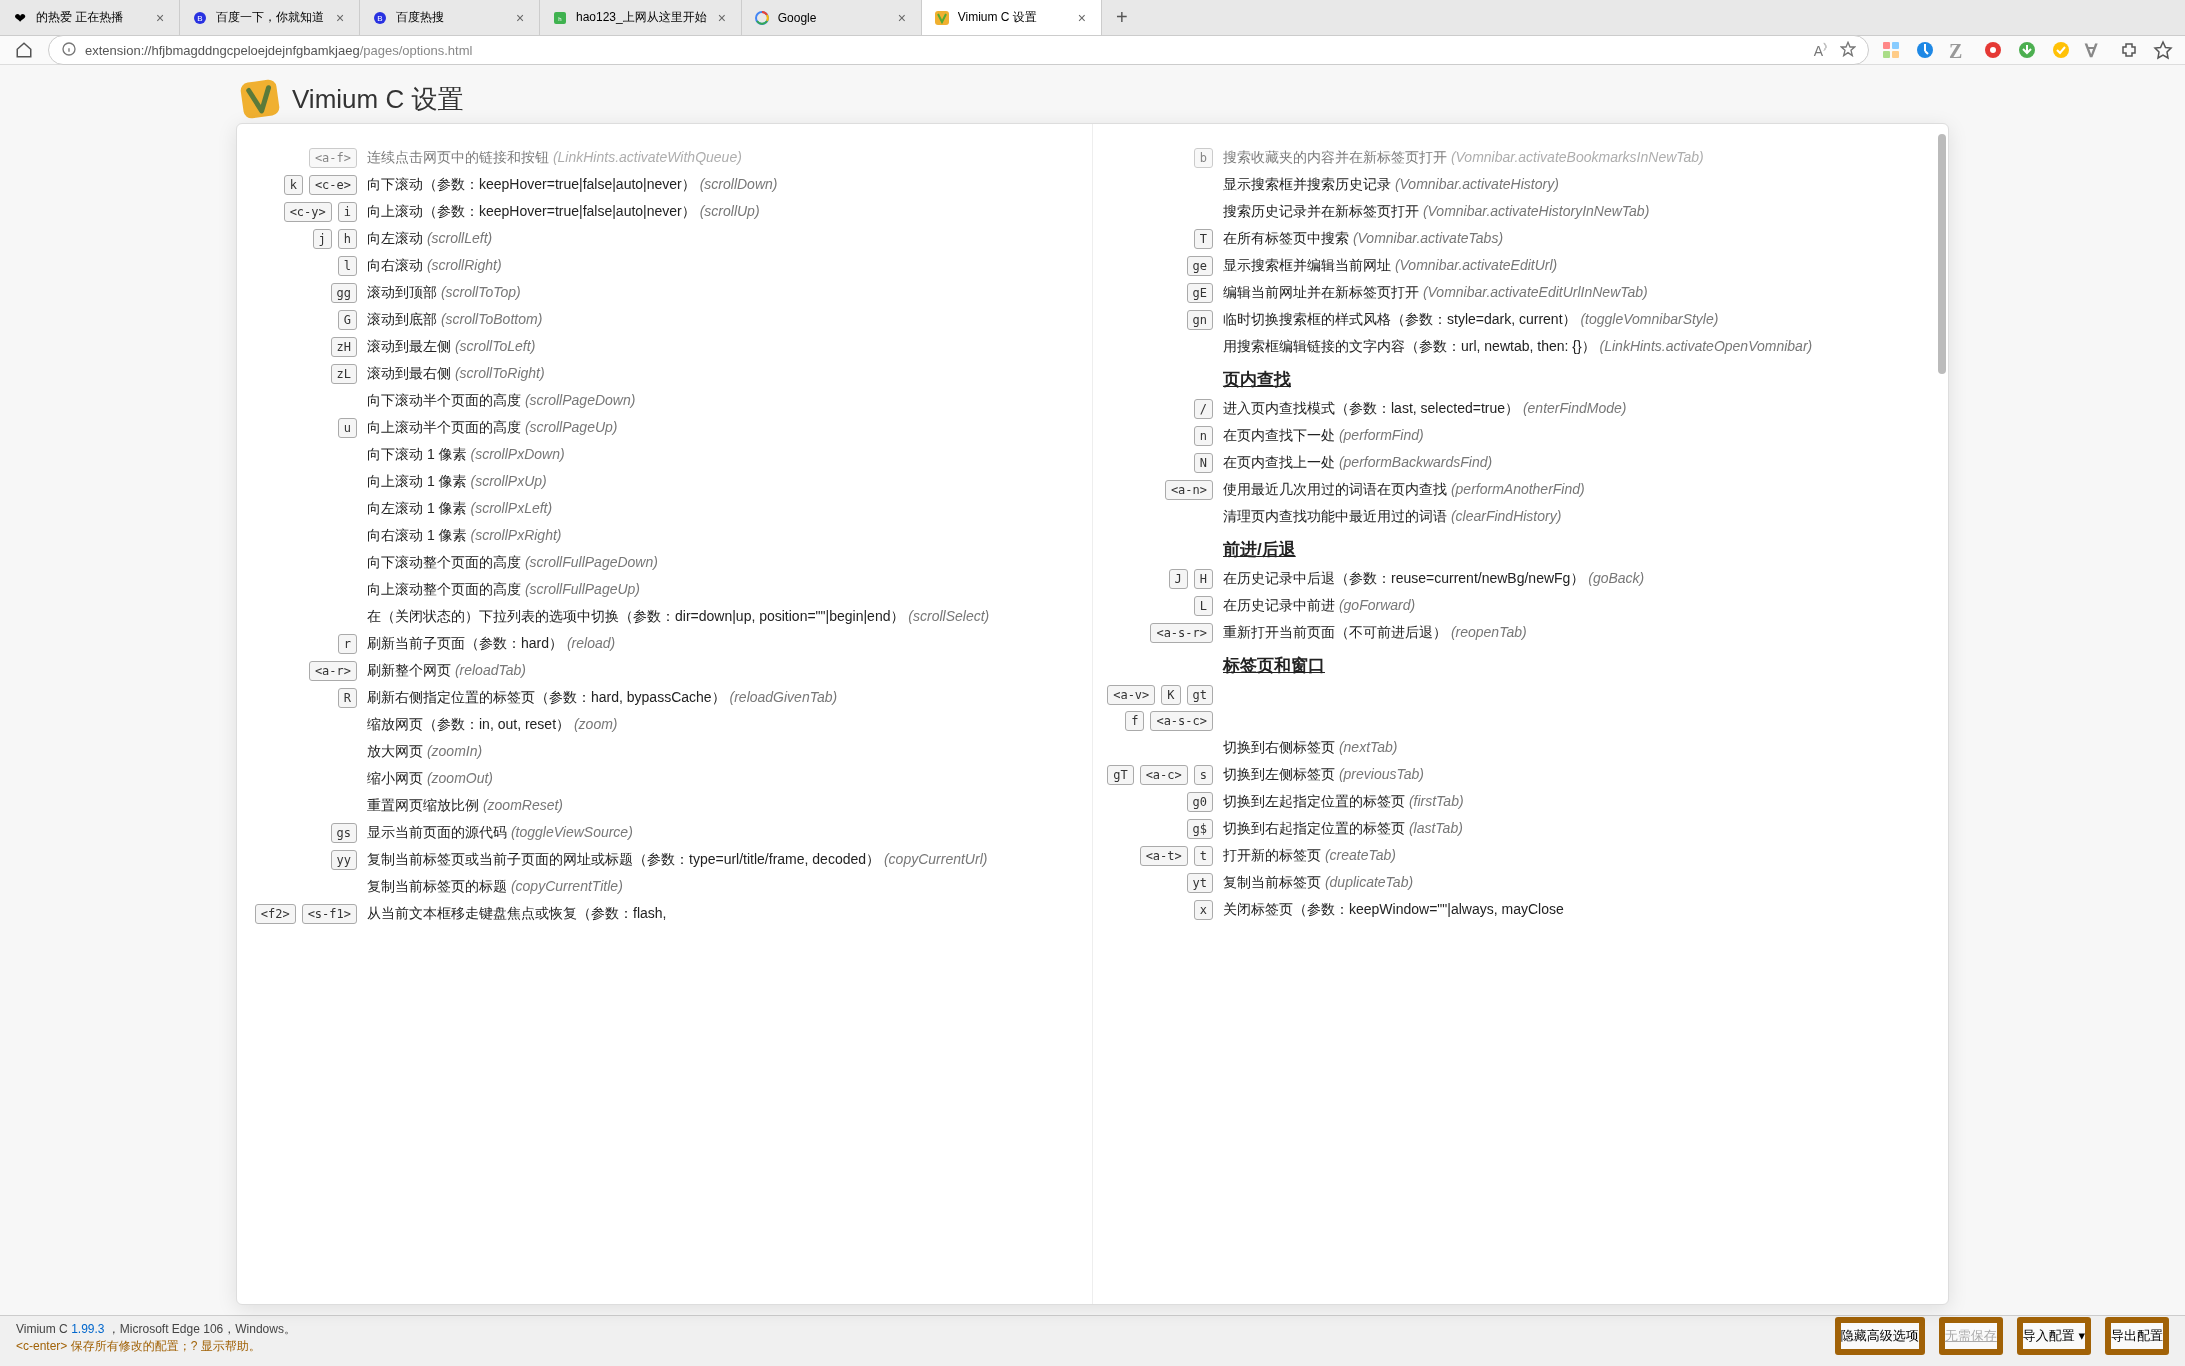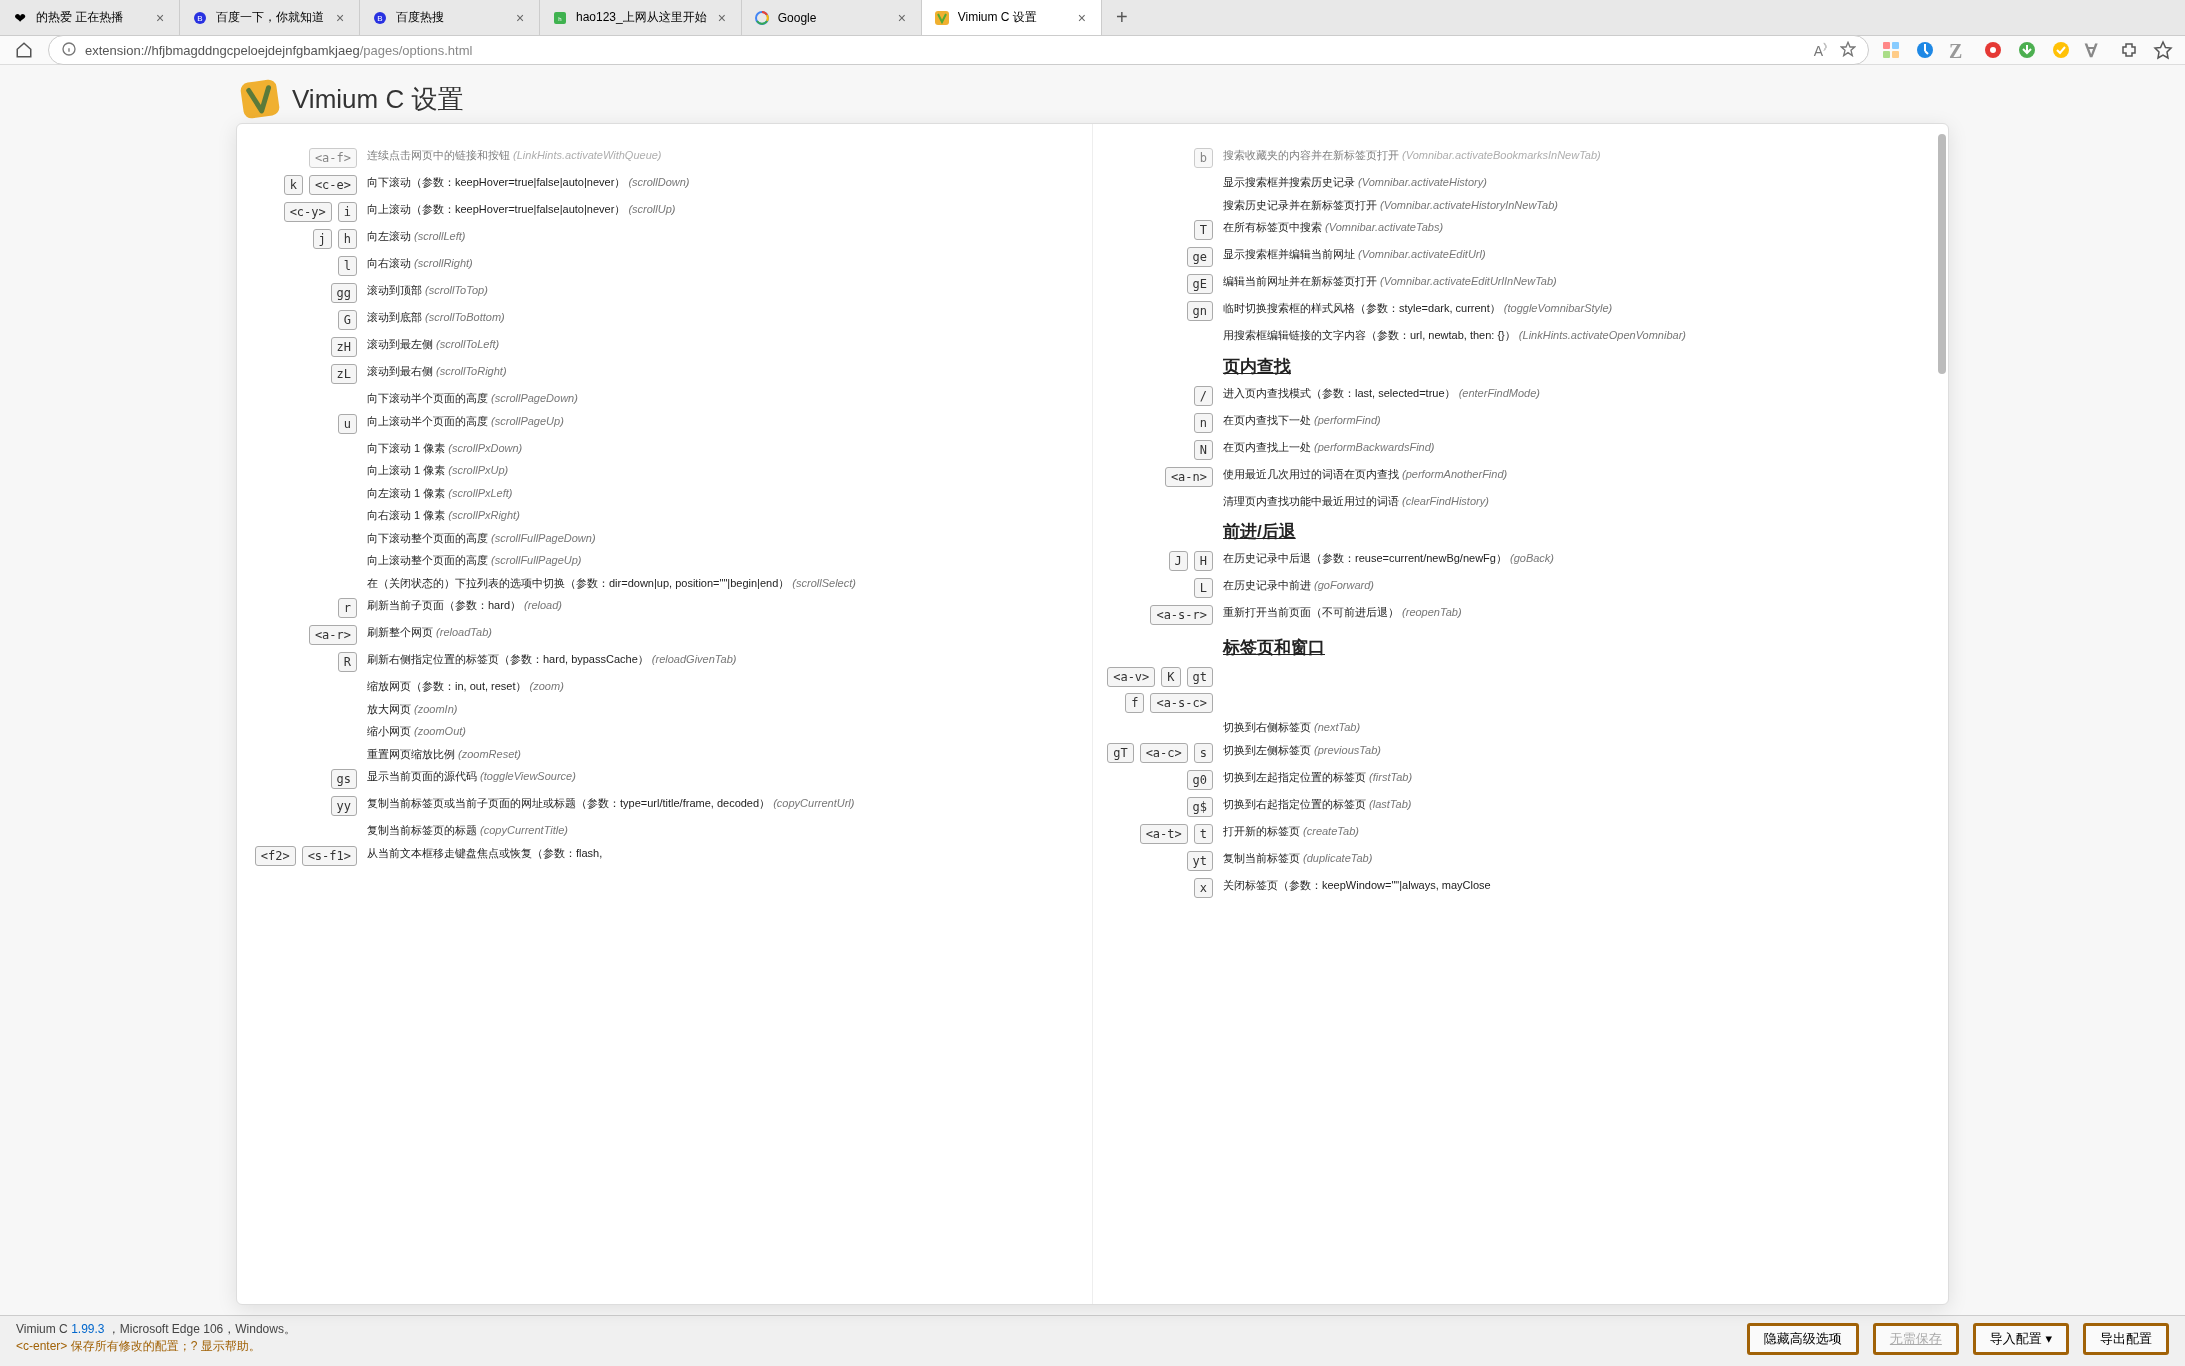--- a/index.html
+++ b/index.html
@@ -88,44 +88,44 @@
   border-radius: 3px;
   background: #f5f5f5;
   padding: 0 5px;
   font-size: 12px;
   font-family: monospace;
   color: #333;
   min-width: 18px;
   text-align: center;
   line-height: 18px;
 }
-.rdesc { flex: 1; font-size: 11px; color: #222; }
+.rdesc { flex: 1; font-size: 14px; color: #222; }
 .rdesc .cmd { color: #777; font-style: italic; }
 .section-h { font-weight: 700; font-size: 17px; color: #222; padding: 8px 0 4px 130px; text-decoration: underline; }
 
 .bg-snippets { position: absolute; inset: 0; padding: 80px 40px; color: #888; font-size: 13px; z-index: -1; }
 .bg-snippets .snip { position: absolute; }
 
 
 .footer {
   height: 40px;
   border-top: 1px solid #ccc;
   background: #f0f0f0;
   display: flex;
   align-items: flex-end;
   padding: 0 16px;
   gap: 14px;
   font-size: 12px;
   color: #444;
 }
 .footer .spacer { flex: 1; }
 .footer .btn {
-  border: 3px solid #a16207;
+  border: 6px solid #a16207;
   background: #fafafa;
-  padding: 4px 14px;
+  padding: 4px 0;
   border-radius: 3px;
   cursor: pointer;
   font-size: 13px;
 }
 .footer .btn.disabled { color: #aaa; text-decoration: underline; }
 .footer a { color: #06c; text-decoration: none; }
 .footer-line2 { font-size: 12px; color: #a16207; }
 </style>
 </head>
 <body>

